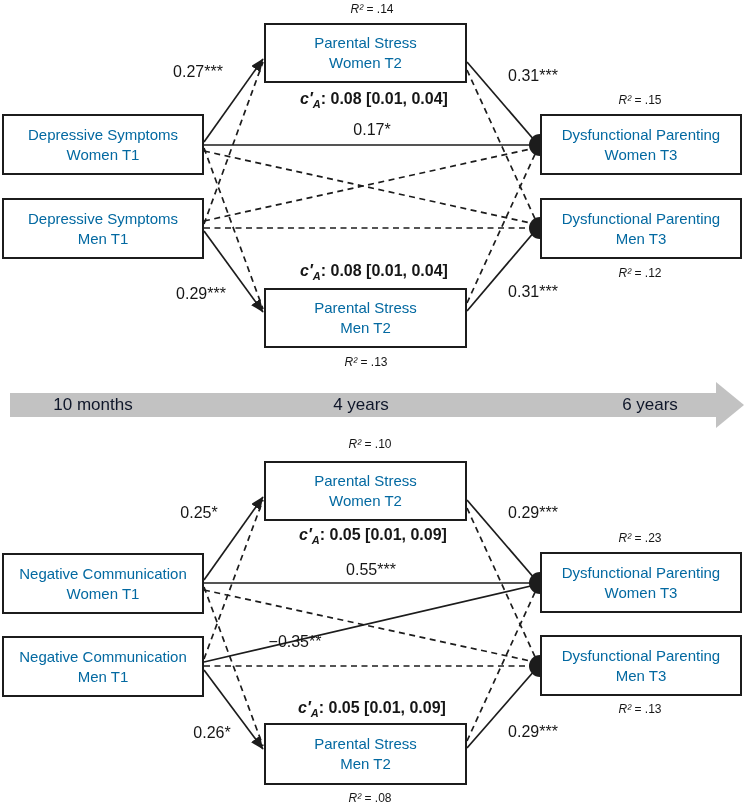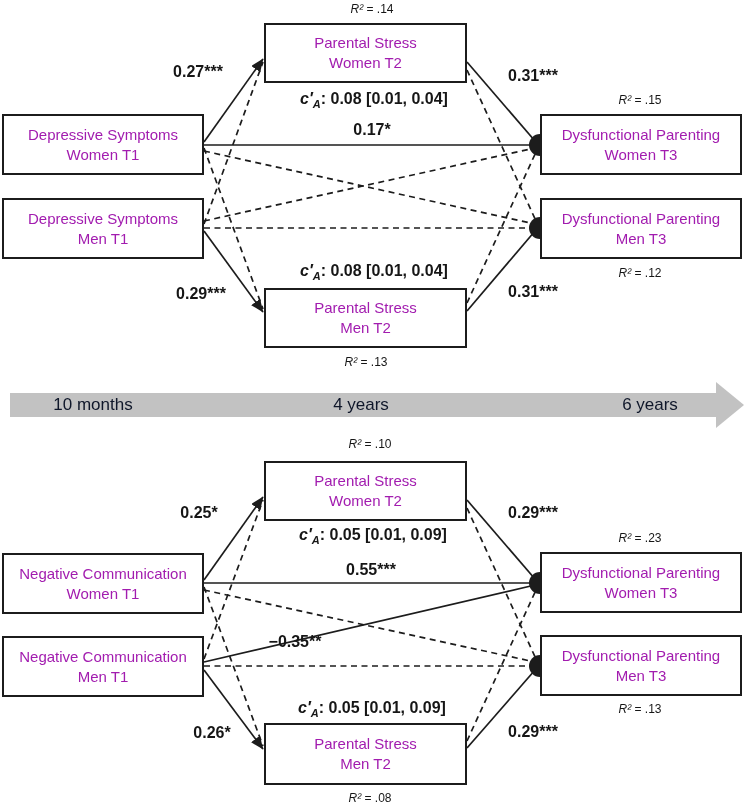--- a/index.html
+++ b/index.html
@@ -6,24 +6,24 @@
   .canvas{
     position:relative;width:744px;height:807px;background:#ffffff;overflow:hidden;
     font-family:"Liberation Sans", sans-serif;color:#161616;
   }
   svg.edge-layer{position:absolute;left:0;top:0;width:744px;height:807px;}
   svg.edge-layer line{stroke:#1c1c1c;stroke-width:1.7;}
   svg.edge-layer line.dashed{stroke-dasharray:6 4.5;}
   .node{
     position:absolute;box-sizing:border-box;border:2px solid #1c1c1c;background:#ffffff;
     display:flex;flex-direction:column;align-items:center;justify-content:center;
-    text-align:center;font-size:15px;line-height:1.32;color:#a21caf;
+    text-align:center;font-size:15px;line-height:1.32;color:#0369a1;
   }
   .ann{position:absolute;transform:translate(-50%,-50%);white-space:nowrap;}
-  .ann.coef{font-weight:bold;font-size:16px;}
+  .ann.coef{font-weight:normal;font-size:16px;}
   .ann.effect{font-weight:bold;font-size:16px;}
   .ann.effect i{font-style:italic;}
   .ann.effect sub{font-style:italic;font-size:11px;}
   .ann.r2{font-size:12px;}
   .ann.r2 i{font-style:italic;font-weight:normal;}
   .tl-bar{position:absolute;background:#c2c2c2;}
   .tl-head{position:absolute;width:0;height:0;
     border-top:23px solid transparent;border-bottom:23px solid transparent;
     border-left:28px solid #c2c2c2;}
   .tl-label{position:absolute;transform:translate(-50%,-50%);font-size:17px;color:#0f172a;white-space:nowrap;}

